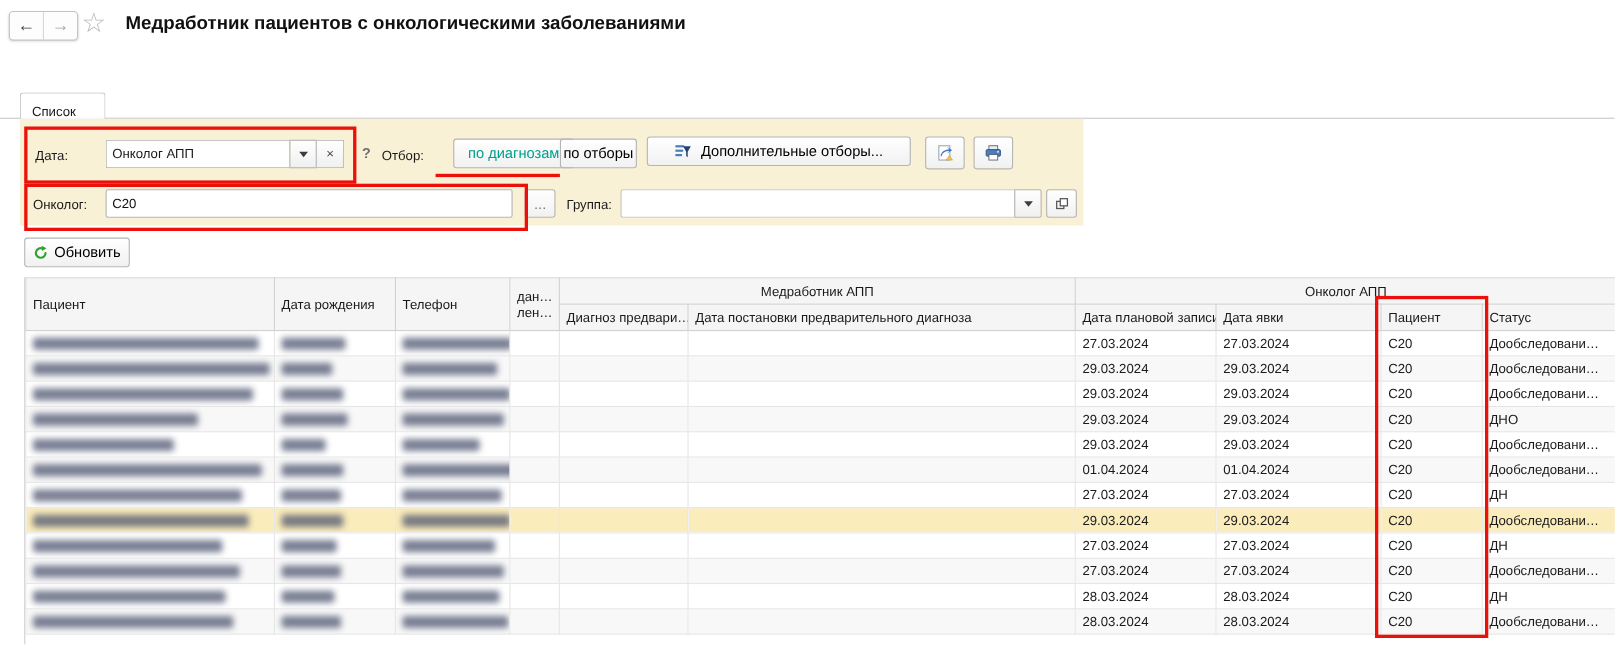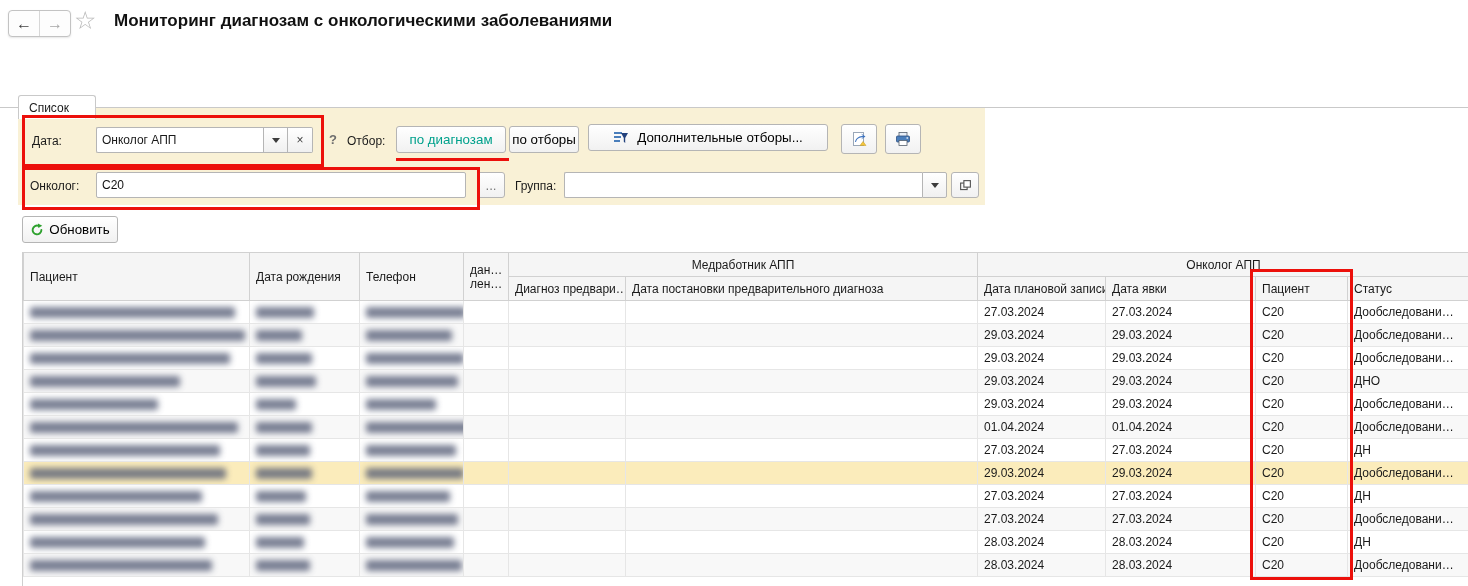--- a/index.html
+++ b/index.html
@@ -10,21 +10,21 @@
   .navgroup{position:absolute;left:8px;top:10px;display:flex;background:#fdfdfd;border:1px solid #c3c3c3;border-radius:4px;box-shadow:0 1px 2px rgba(0,0,0,.10)}
   .navbtn{width:30px;height:25px;display:flex;align-items:center;justify-content:center;font-size:16px;cursor:pointer}
   .navbtn + .navbtn{border-left:1px solid #d7d7d7}
   .nav-back{color:#3f3f3f}
   .nav-fwd{color:#a6a6a6}
   .star{position:absolute;left:74px;top:6px;font-size:25px;color:#b9b9b9}
   .page-title{position:absolute;left:114px;top:11px;font-size:17px;font-weight:bold;color:#111}
 
   
   .tabline{position:absolute;left:0;top:107px;width:1468px;height:1px;background:#c9c9c9}
-  .tab{position:absolute;left:18px;top:95px;height:23px;min-width:56px;background:#fff;border:1px solid #c9c9c9;border-bottom:none;border-radius:3px 3px 0 0;display:flex;align-items:center;padding:0 10px;z-index:2}
+  .tab{position:absolute;left:18px;top:84px;height:23px;min-width:56px;background:#fff;border:1px solid #c9c9c9;border-bottom:none;border-radius:3px 3px 0 0;display:flex;align-items:flex-end;padding:0 10px;z-index:2}
 
   
   .panel{position:absolute;left:18px;top:108px;width:967px;height:97px;background:#f9f1d6}
   .lbl{position:absolute;color:#1a1a1a;white-space:nowrap}
   .combo{position:absolute;display:flex;height:26px}
   .combo .cfield{flex:1;background:#fff;border:1px solid #b5b5b5;border-right:none;border-radius:2px 0 0 2px;padding:0 5px;line-height:24px;overflow:hidden;white-space:nowrap}
   .cbtn{width:25px;height:26px;box-sizing:border-box;background:linear-gradient(#fff,#f0f0f0);border:1px solid #b5b5b5;display:flex;align-items:center;justify-content:center;color:#444;cursor:pointer}
   .cbtn + .cbtn{border-left:none}
   .cbtn:last-child{border-radius:0 2px 2px 0}
   .caret{width:0;height:0;border-left:4px solid transparent;border-right:4px solid transparent;border-top:5px solid #3c3c3c}
@@ -61,42 +61,42 @@
 
   <div class="navgroup">
     <div class="navbtn nav-back">
         <span>←</span>
       </div>
     <div class="navbtn nav-fwd">
         <span>→</span>
       </div>
   </div>
   <div class="star">☆</div>
-  <div class="page-title">Мониторинг диагнозам с онкологическими заболеваниями</div>
+  <div class="page-title">Медработник пациентов с онкологическими заболеваниями</div>
 
   <div class="tabline"></div>
   <div class="tab">
       <span>Список</span>
     </div>
 
   <div class="panel"></div>
 
   <div class="lbl" style="left:32px;top:134px">Дата:</div>
   <div class="combo" style="left:96px;top:127px;width:217px">
     <div class="cfield">Онколог АПП</div>
     <div class="cbtn">
         <span class="caret"></span>
       </div>
     <div class="cbtn">
         <span>×</span>
       </div>
   </div>
   <div class="help" style="left:329px;top:132px">?</div>
   <div class="lbl" style="left:347px;top:134px">Отбор:</div>
-  <button class="btn teal" style="left:396px;top:126px;width:110px">по диагнозам</button>
+  <button class="btn teal" style="left:412px;top:126px;width:110px">по диагнозам</button>
   <button class="btn" style="left:509px;top:126px;width:70px">по отборы</button>
   <button class="btn" style="left:588px;top:124px;width:240px;gap:8px">
     <svg class="icon16" viewBox="0 0 16 16">
       <rect x="1" y="2" width="8" height="2" fill="#4a7ebb"></rect>
       <rect x="1" y="6" width="7" height="2" fill="#4a7ebb"></rect>
       <rect x="1" y="10" width="6" height="2" fill="#4a7ebb"></rect>
       <path d="M8 3 L15 3 L12.2 8 L12.2 13 L10.8 11.8 L10.8 8 Z" fill="#23427c"></path>
     </svg>
     <span>Дополнительные отборы...</span>
   </button>

